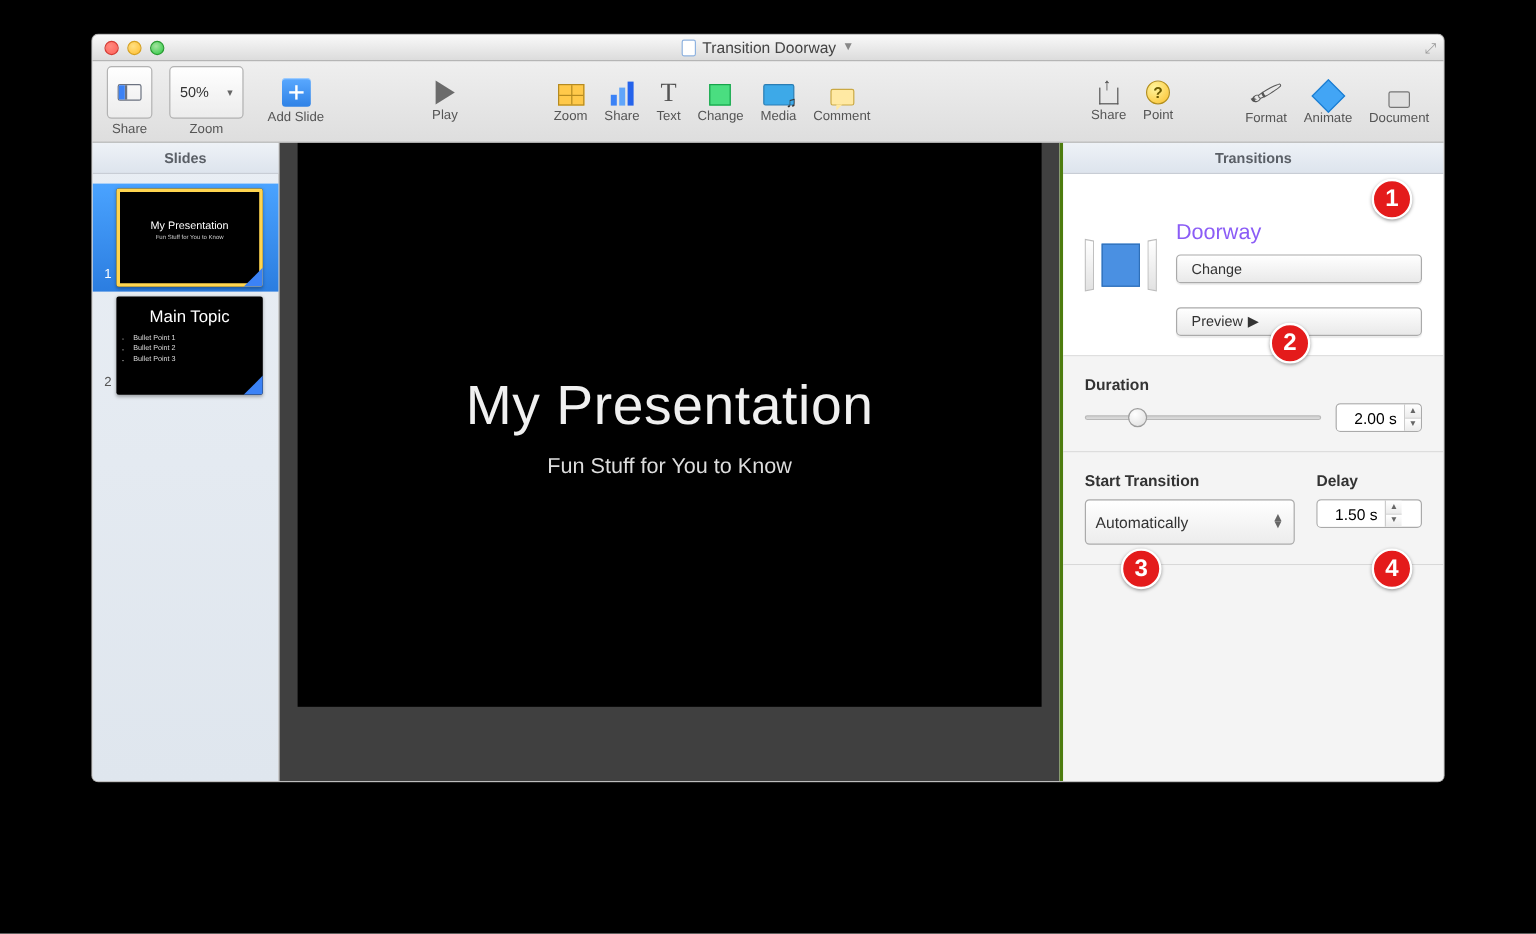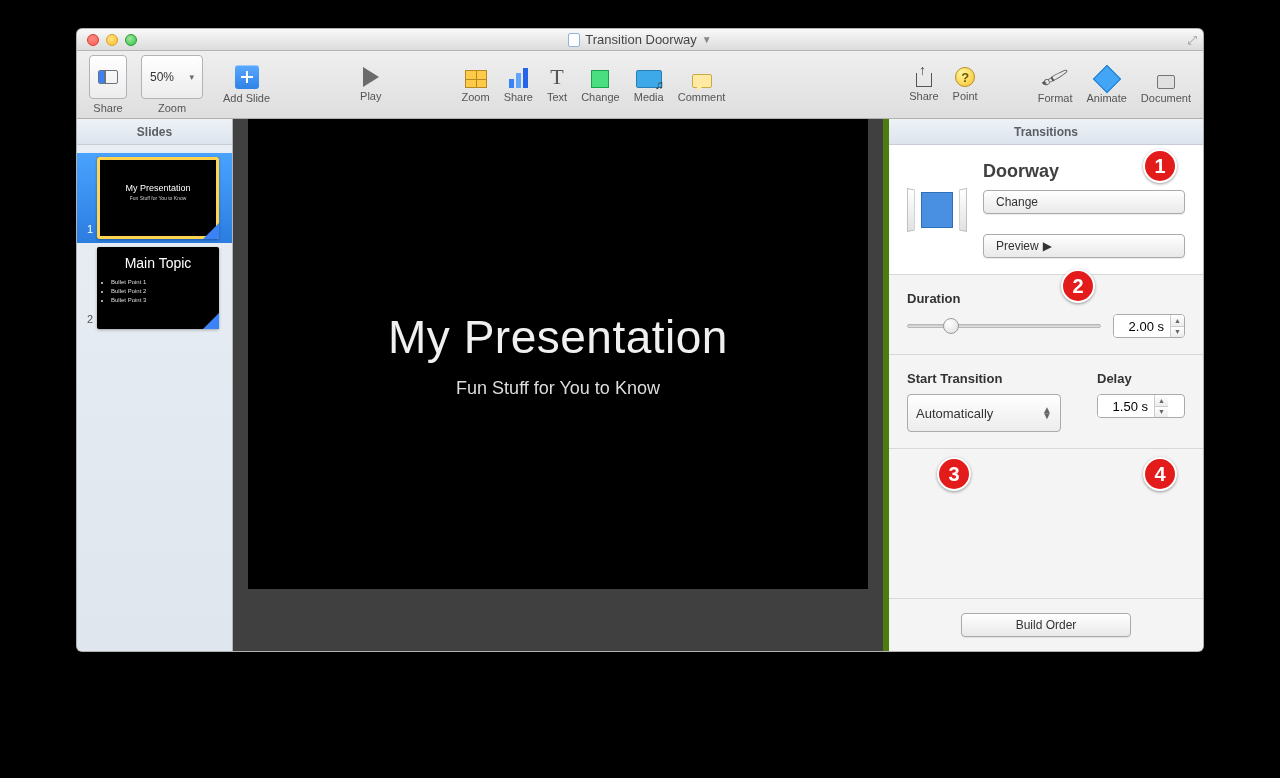--- a/index.html
+++ b/index.html
@@ -129,58 +129,58 @@
   
   .canvas-area{flex:1;background:#404040;display:flex;align-items:flex-start;justify-content:center;padding-top:0;}
   .slide{
     width:620px;height:470px;background:#000;margin-top:0;
     display:flex;flex-direction:column;align-items:center;justify-content:center;
   }
   .slide-title{color:#f0f0f0;font-size:46px;font-weight:200;letter-spacing:0.5px;}
   .slide-sub{color:#ddd;font-size:18px;font-weight:300;margin-top:14px;}
   
   .inspector{
-    width:320px;background:#f4f4f4;border-left:6px solid #4d7c0f;
+    width:320px;background:#f4f4f4;border-left:3px solid #4d7c0f;
     display:flex;flex-direction:column;
   }
   .inspector-header{
     height:26px;text-align:center;font-size:12px;font-weight:600;color:#5a5f66;
     line-height:26px;border-bottom:1px solid #c8cdd5;background:linear-gradient(#eef2f7,#dde4ed);
   }
   .insp-section{padding:16px 18px;border-bottom:1px solid #d8d8d8;background:#fff;}
   .insp-section.gray{background:#f4f4f4;}
   .effect-row{display:flex;align-items:center;gap:16px;}
   .effect-preview{
     width:60px;height:48px;position:relative;
   }
   .door-left,.door-right{position:absolute;top:2px;bottom:2px;width:10px;background:linear-gradient(#fff,#e2e2e2);border:1px solid #bbb;}
   .door-left{left:0;transform:perspective(80px) rotateY(35deg);transform-origin:left;}
   .door-right{right:0;transform:perspective(80px) rotateY(-35deg);transform-origin:right;}
   .door-center{position:absolute;left:14px;right:14px;top:6px;bottom:6px;background:#4a90e2;border:1px solid #2e6fb8;}
   .effect-info{flex:1;}
-  .effect-name{font-size:18px;font-weight:bold;color:#404040;margin-bottom:8px;}
+  .effect-name{font-size:18px;font-weight:normal;color:#8b5cf6;margin-bottom:8px;margin-top:22px;}
   .btn{
     height:24px;padding:0 12px;background:linear-gradient(#ffffff,#e9e9e9);
     border:1px solid #aaa;border-radius:4px;font-size:12px;color:#333;
     display:inline-flex;align-items:center;gap:4px;
     box-shadow:0 1px 0 rgba(255,255,255,0.9) inset, 0 1px 1px rgba(0,0,0,0.08);
   }
   .btn-row{display:flex;gap:20px;flex-direction:column;}
   .section-label{font-size:13px;font-weight:700;color:#333;margin-bottom:8px;}
   .duration-row{display:flex;align-items:center;gap:12px;}
   .slider-track{flex:1;height:4px;background:linear-gradient(#c7c7c7,#e5e5e5);border-radius:2px;position:relative;border:1px solid #b8b8b8;}
   .slider-thumb{position:absolute;top:-7px;width:16px;height:16px;border-radius:50%;background:radial-gradient(circle at 35% 30%,#fff,#dcdcdc);border:1px solid #9c9c9c;left:18%;}
   .num-field{
     display:flex;align-items:stretch;height:24px;border:1px solid #aaa;border-radius:4px;overflow:hidden;background:#fff;
   }
   .num-field input{border:none;width:56px;text-align:right;padding:0 6px;font-size:13px;outline:none;}
   .steppers{display:flex;flex-direction:column;border-left:1px solid #ccc;width:14px;}
   .steppers span{flex:1;display:flex;align-items:center;justify-content:center;font-size:7px;color:#666;background:linear-gradient(#fff,#ececec);}
   .steppers span:first-child{border-bottom:1px solid #ccc;}
-  .controls-row{display:flex;gap:36px;}
+  .controls-row{display:flex;gap:18px;}
   .control-col{flex:1;}
   .control-col.narrow{flex:0 0 88px;}
   .select{
     height:26px;width:100%;border:1px solid #aaa;border-radius:4px;
     background:linear-gradient(#ffffff,#ececec);
     display:flex;align-items:center;justify-content:space-between;
     padding:18px 8px;font-size:13px;
   }
   .select .chev{font-size:10px;color:#666;display:flex;flex-direction:column;line-height:6px;}
   .insp-spacer{flex:1;background:#f4f4f4;}
@@ -399,25 +399,20 @@
                   <span>▲</span>
                   <span>▼</span>
                 </div>
             </div>
           </div>
         </div>
       </div>
 
       <div class="insp-spacer"></div>
 
-      <div class="insp-footer">
-        <div class="btn build-btn">
-            <span>Build Order</span>
-          </div>
-      </div>
 
       <div class="badge" style="top:30px;right:26px;">1</div>
       <div class="badge" style="top:150px;left:172px;">2</div>
       <div class="badge" style="top:338px;left:48px;">3</div>
       <div class="badge" style="top:338px;right:26px;">4</div>
     </div>
   </div>
 </div>
 
 </body></html>

